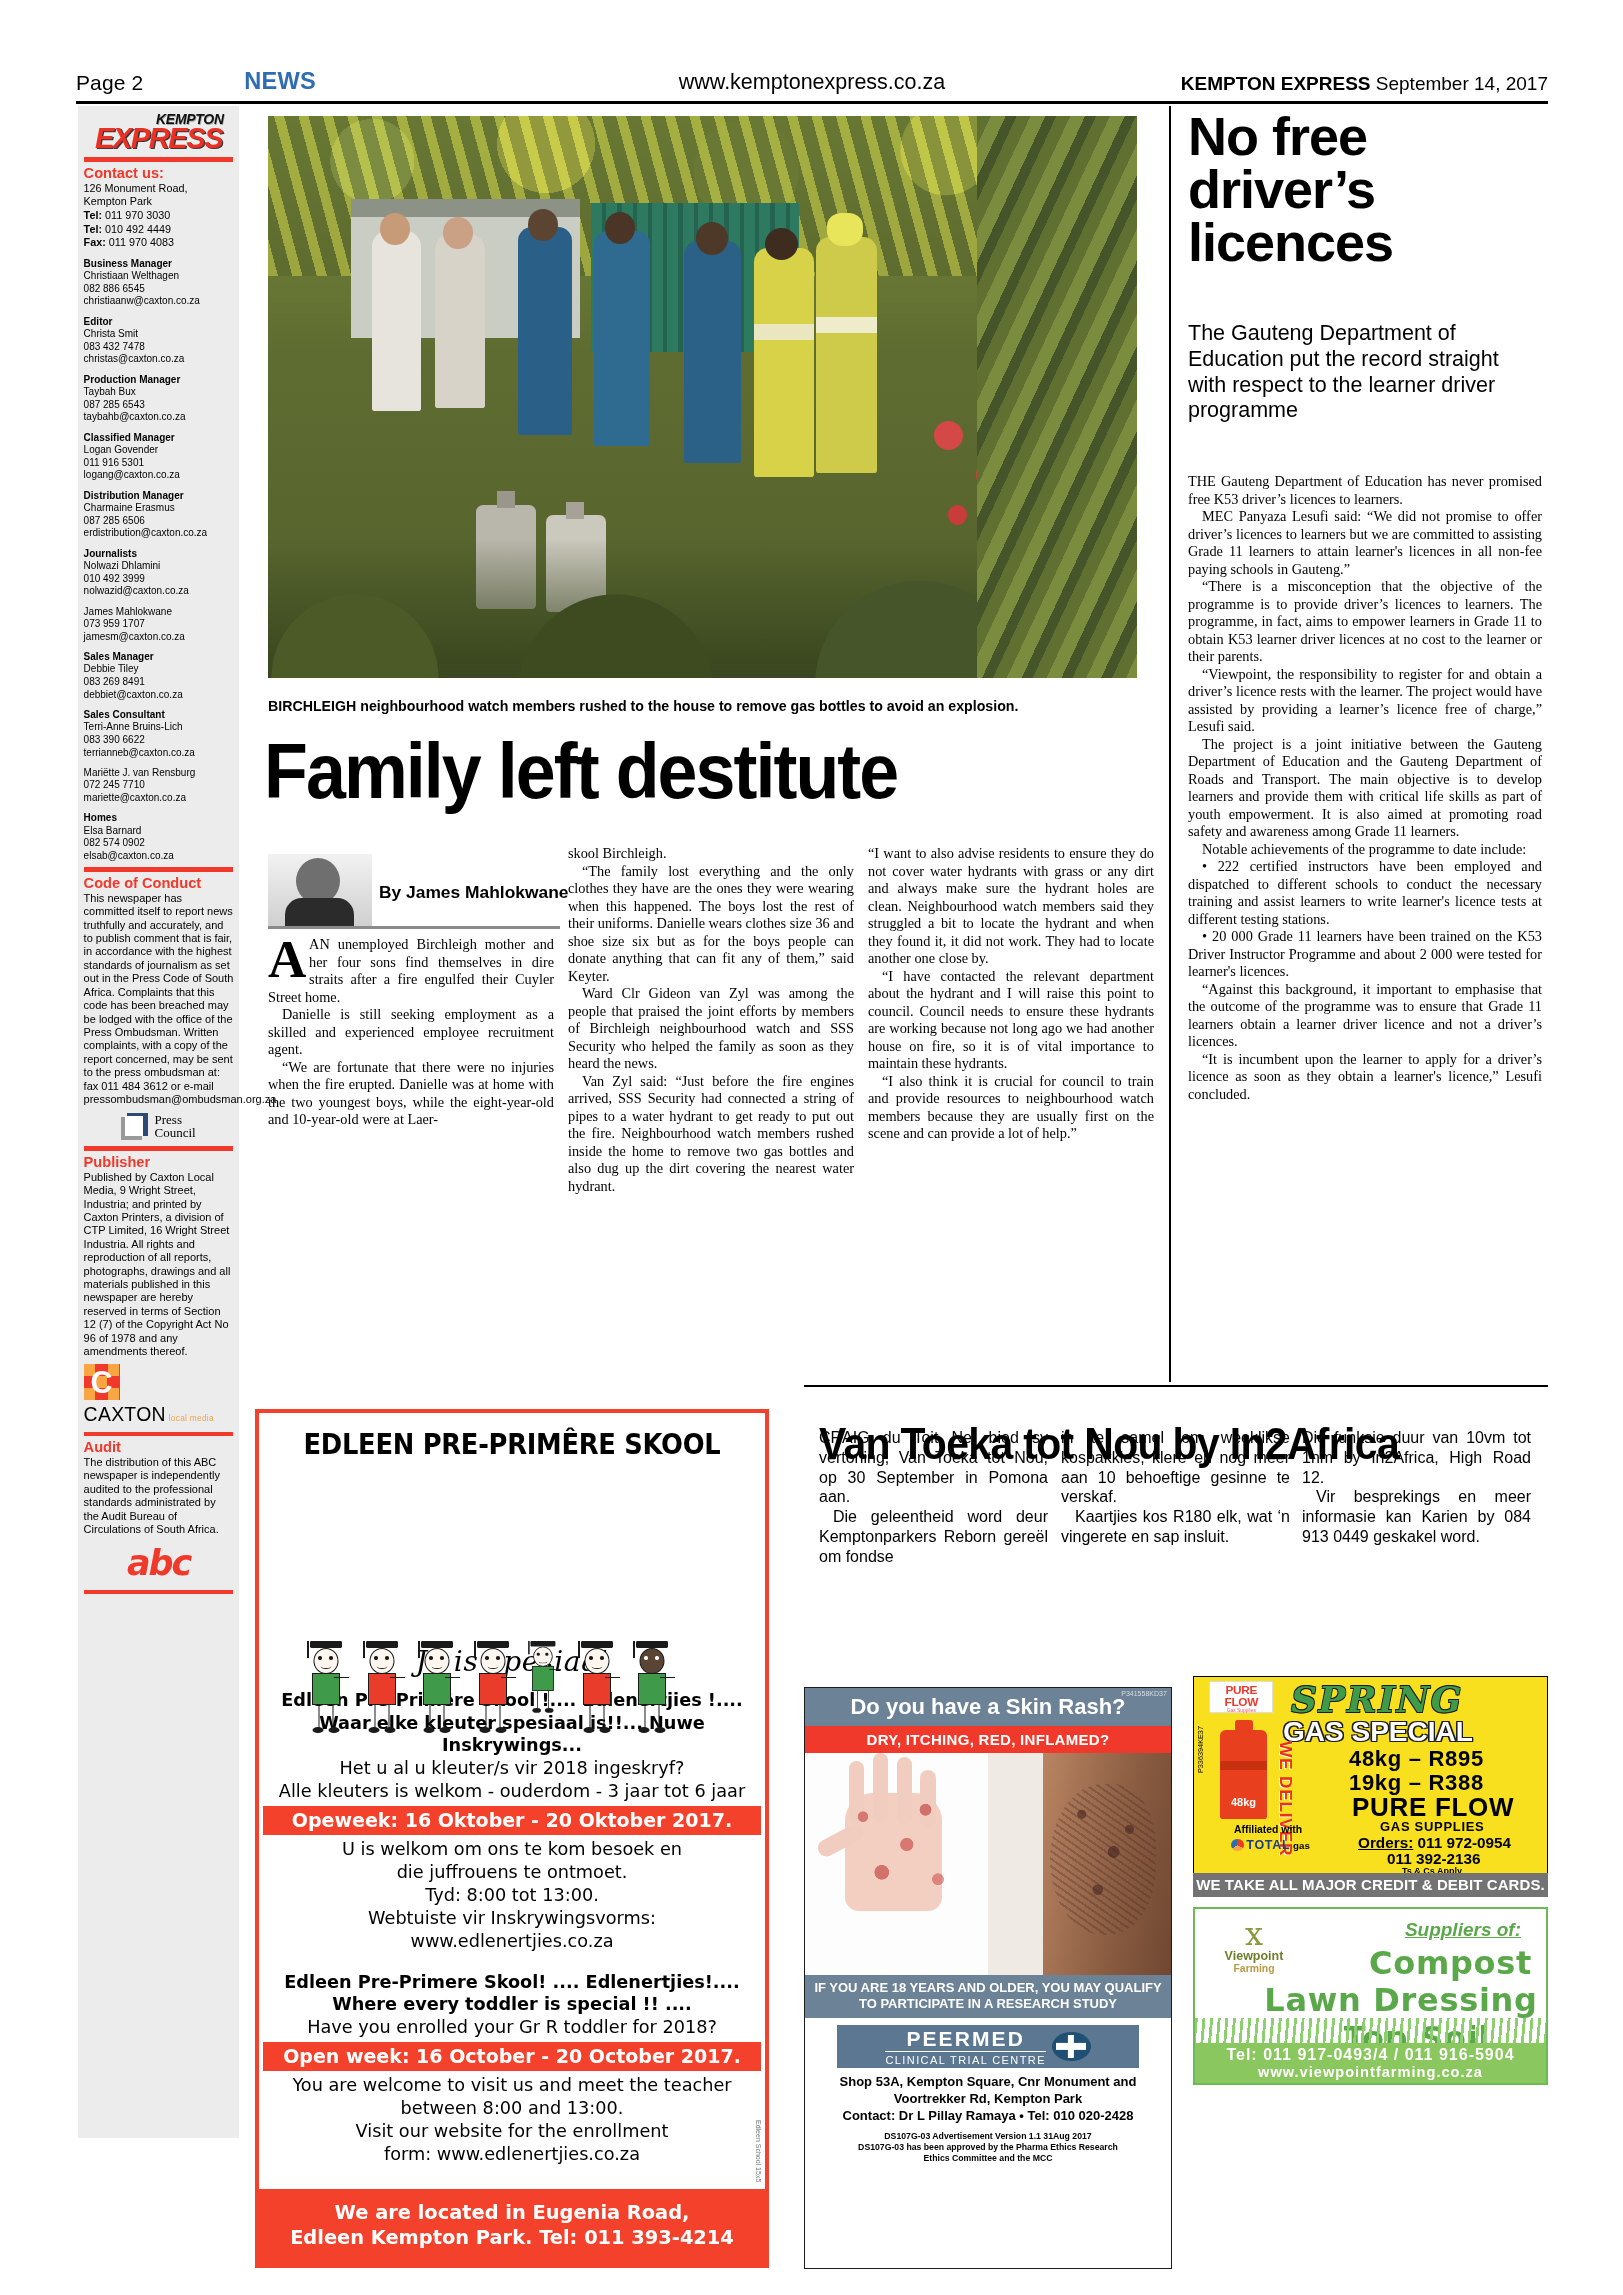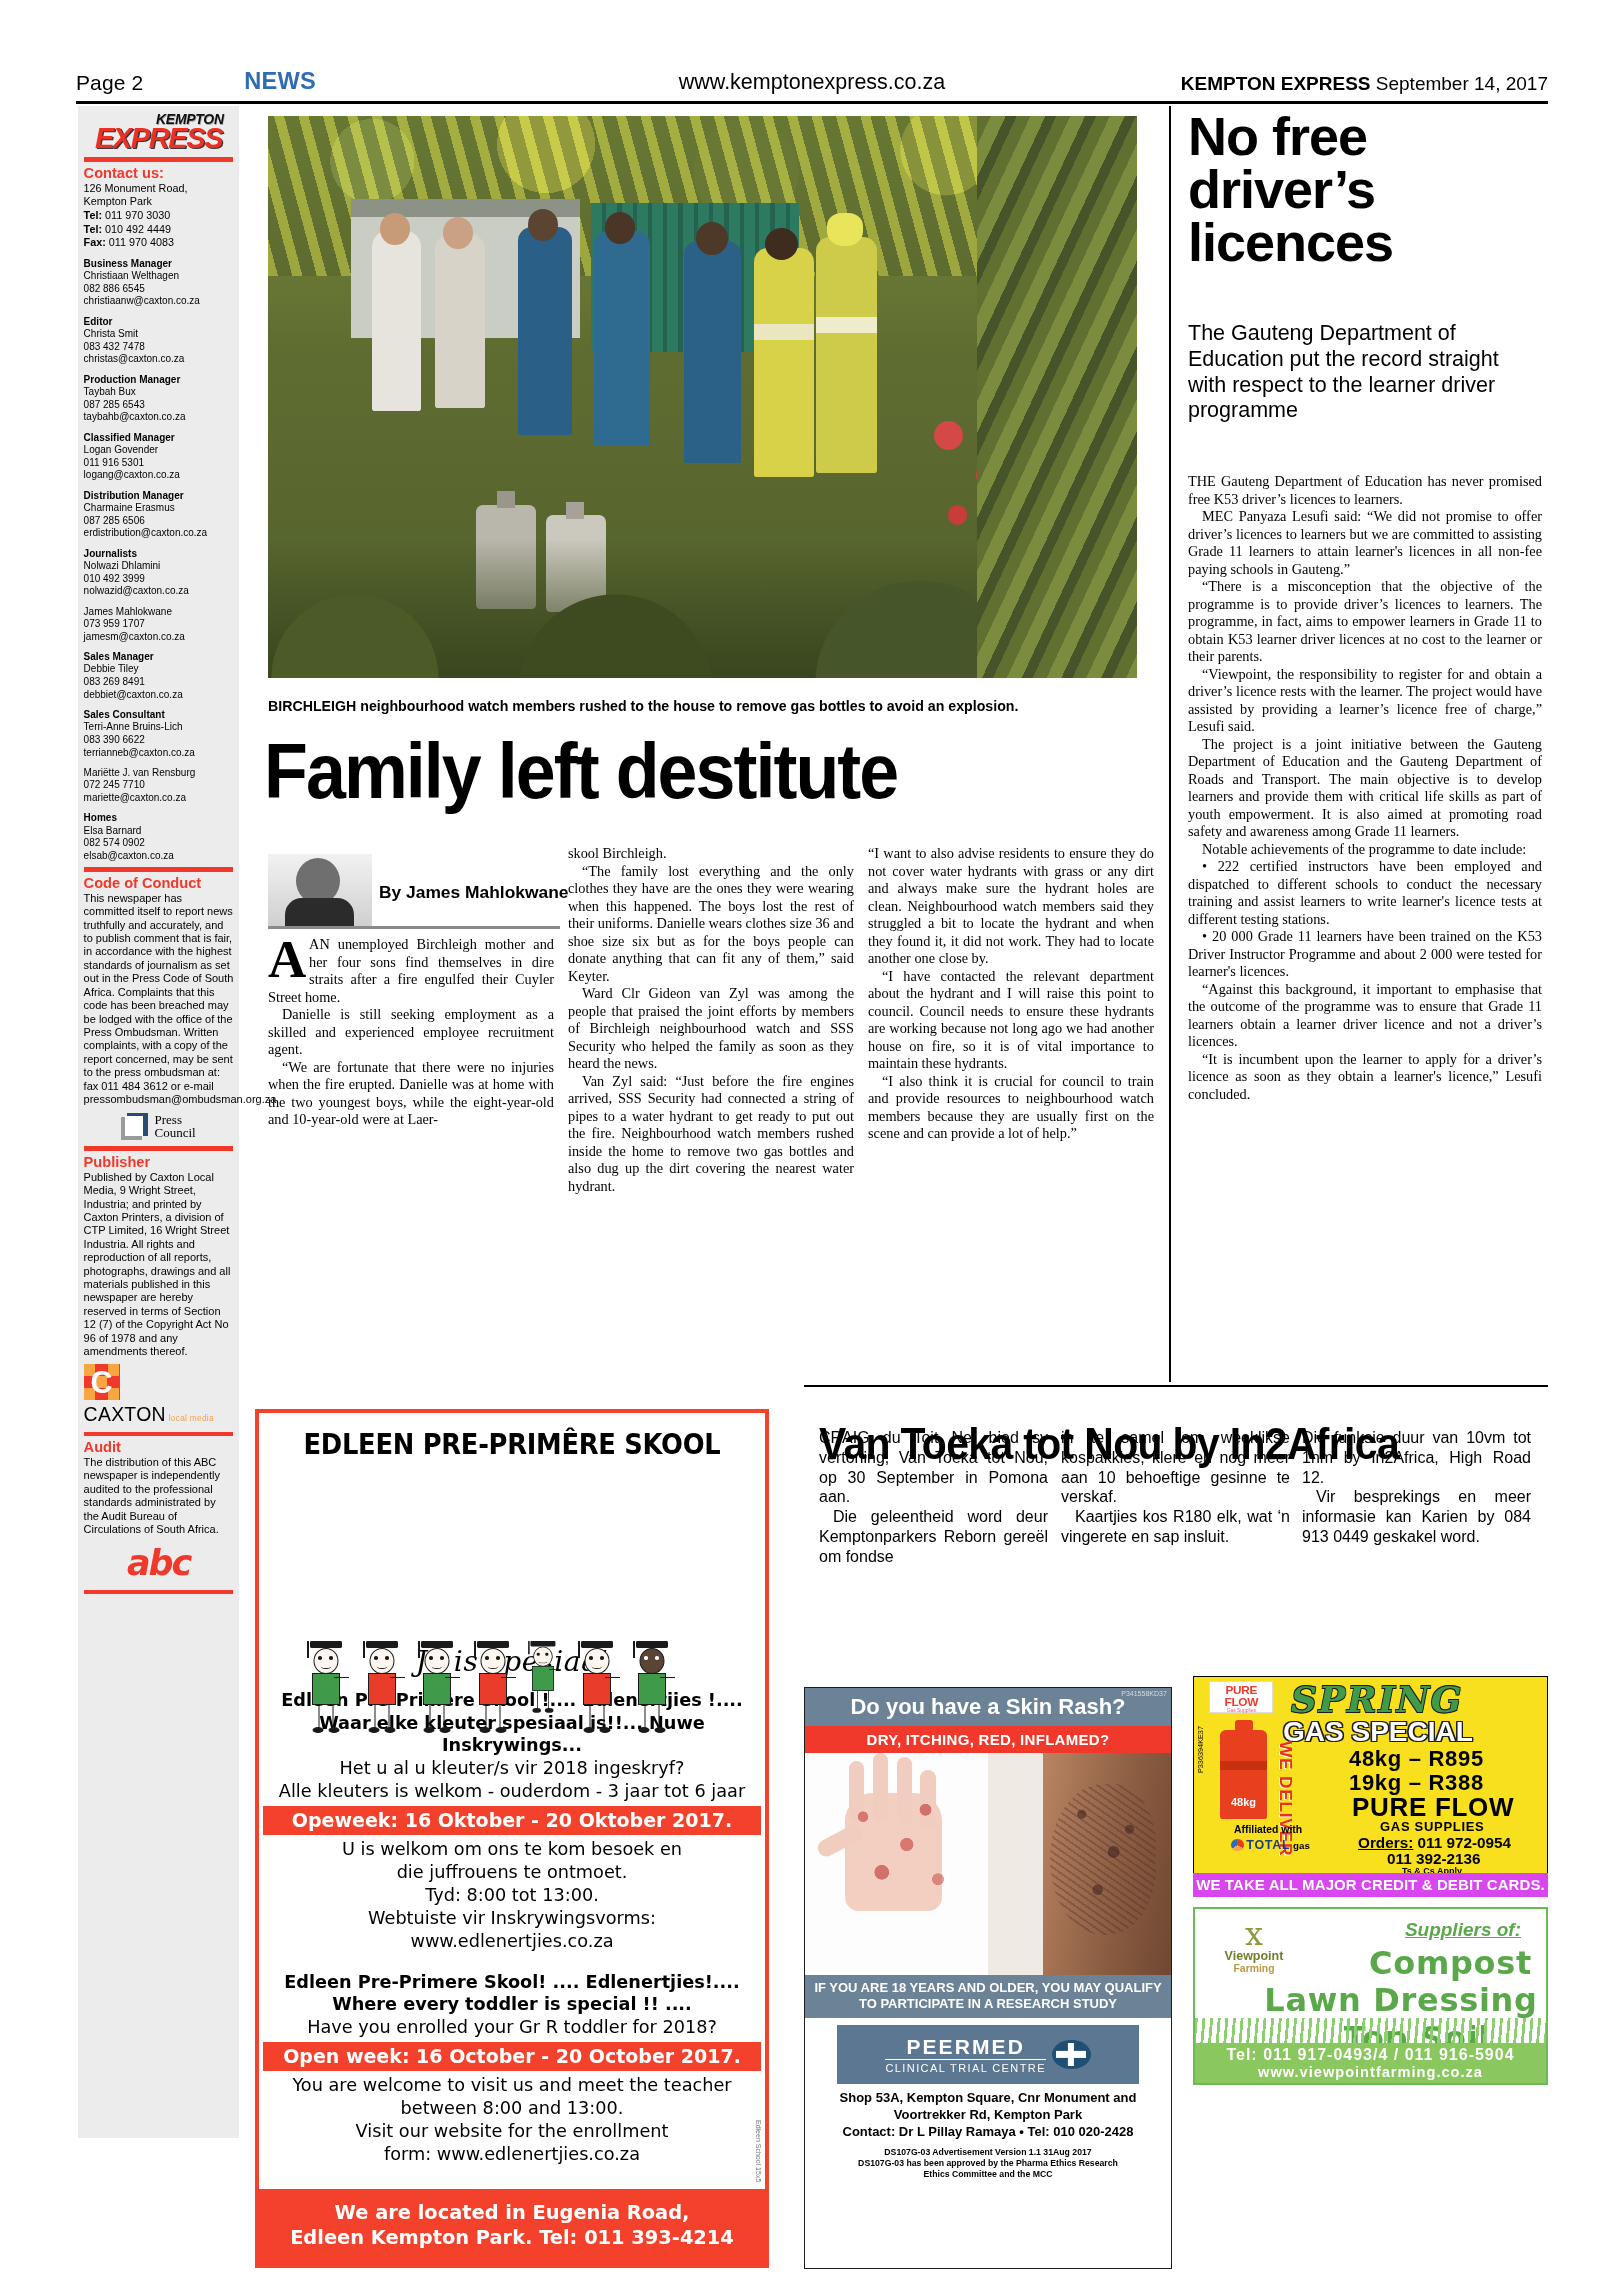--- a/index.html
+++ b/index.html
@@ -190,21 +190,21 @@
     border:1.4px solid #1c1c1c; background:#fff; overflow:hidden;
   }
   .rash-top { background:#6c8296; color:#fff; position:relative; padding:5.6px 0 6.2px 0; }
   .rash-top h3 { text-align:center; font-size:22px; font-weight:bold; }
   .rash-code { position:absolute; right:4.2px; top:2.1px; font-size:7px; color:#d6dde3; }
   .rash-sub { background:#f0392b; color:#fff; text-align:center; font-size:15px; font-weight:bold; padding:4.9px 0; letter-spacing:0.3px;}
   .rash-imgs { height:222px; display:flex; }
   .rash-img-l { flex:1; background:#fdfdfd; position:relative; overflow:hidden;}
   .rash-img-r { flex:1; background:#a3765b; position:relative; overflow:hidden;}
   .rash-note { background:#6c8296; color:#fff; text-align:center; font-size:13px; font-weight:bold; line-height:1.25; padding:5.6px 4.2px; }
-  .peermed-bar { background:#5c7791; margin:7px 32px 0 32px; padding:10px 7px; display:flex; align-items:center; justify-content:center; gap:5.6px;}
+  .peermed-bar { background:#5c7791; margin:7px 32px 0 32px; padding:2px 7px; display:flex; align-items:center; justify-content:center; gap:5.6px;}
   .peermed-bar .pm-txt { color:#fff; text-align:center; }
   .peermed-bar .pm1 { font-size:21px; font-weight:bold; letter-spacing:2.1px; border-bottom:1.4px solid #fff; }
   .peermed-bar .pm2 { font-size:11px; letter-spacing:1.4px; margin-top:1.4px;}
   .pm-badge { width:39px; height:29px; border-radius:50%; background:#1f4f73; position:relative; }
   .pm-badge .cr-v { position:absolute; left:50%; transform:translateX(-50%); top:2.8px; width:6.2px; height:23.6px; background:#fff;}
   .pm-badge .cr-h { position:absolute; top:50%; transform:translateY(-50%); left:4.2px; width:30.5px; height:6.2px; background:#fff;}
   .rash-addr { text-align:center; font-size:13px; font-weight:bold; line-height:1.3; margin-top:6.2px; padding:0 7px;}
   .rash-fine { text-align:center; font-size:8.7px; font-weight:bold; line-height:1.3; margin-top:6.2px; padding:0 7px 5.6px 7px;}
 
   
@@ -248,21 +248,21 @@
     text-shadow:0.7px 0.7px 0 #fff;
   }
   #gas-affil { position:absolute; left:40px; top:147px; font-size:10.4px; font-weight:bold; }
   #gas-total { position:absolute; left:37px; top:161px; display:flex; align-items:center; gap:2.8px;}
   #gas-total .tcirc { width:12.5px; height:12.5px; border-radius:50%;
       background:conic-gradient(#e8401f 0 33%, #f9a541 0 66%, #2e6db4 0 100%); }
   #gas-total .tword { font-size:12.5px; font-weight:bold; color:#1b3d86; letter-spacing:0.7px; }
   #gas-total .tg { font-size:9.7px; font-weight:bold; }
   #ad-gas-bar {
     position:absolute; left:1193px; top:1873px; width:355px; height:23.6px;
-    background:#d946ef; color:#fff; font-weight:bold; font-size:15px;
+    background:#737373; color:#fff; font-weight:bold; font-size:15px;
     display:flex; align-items:center; justify-content:center; letter-spacing:0.1px;
   }
 
   
   #ad-viewpoint {
     position:absolute; left:1193px; top:1907px; width:355px; height:178px;
     background:#fff; border:2.1px solid #6aba56; overflow:hidden;
   }
   #vp-logo { position:absolute; left:14px; top:11px; width:90px; text-align:center; }
   #vp-logo .leafy { font-size:32px; color:#8a9a3d; font-family:"DejaVu Serif", serif; line-height:0.9;}

